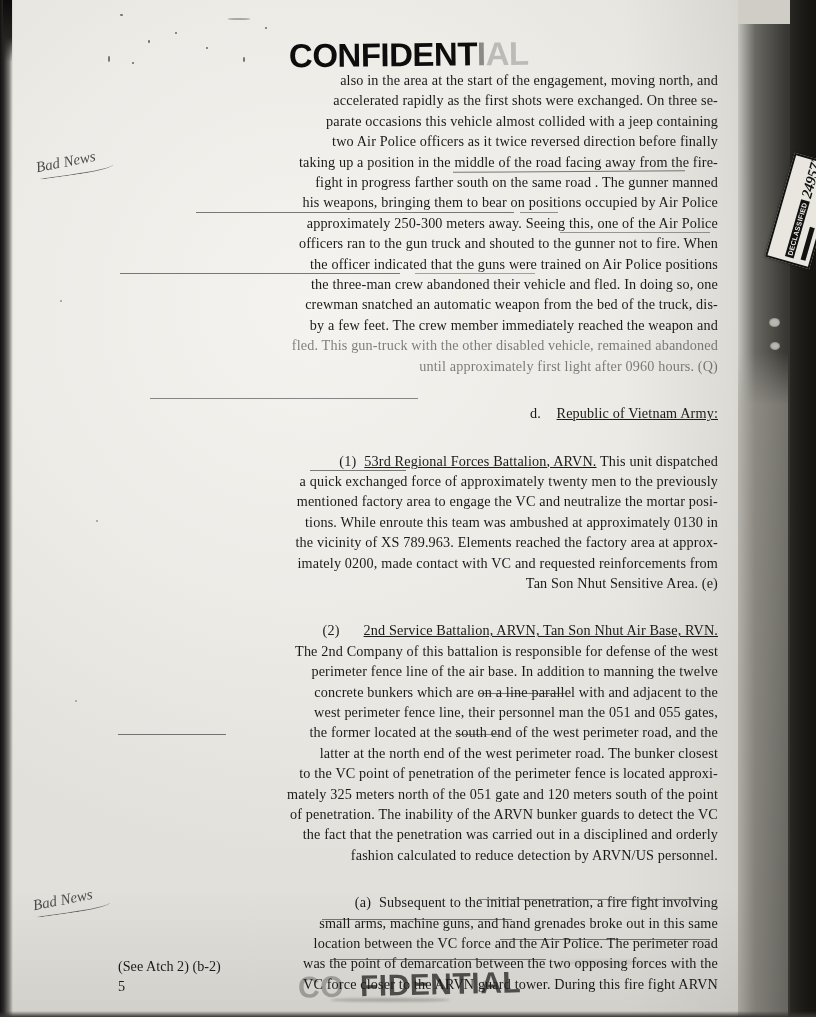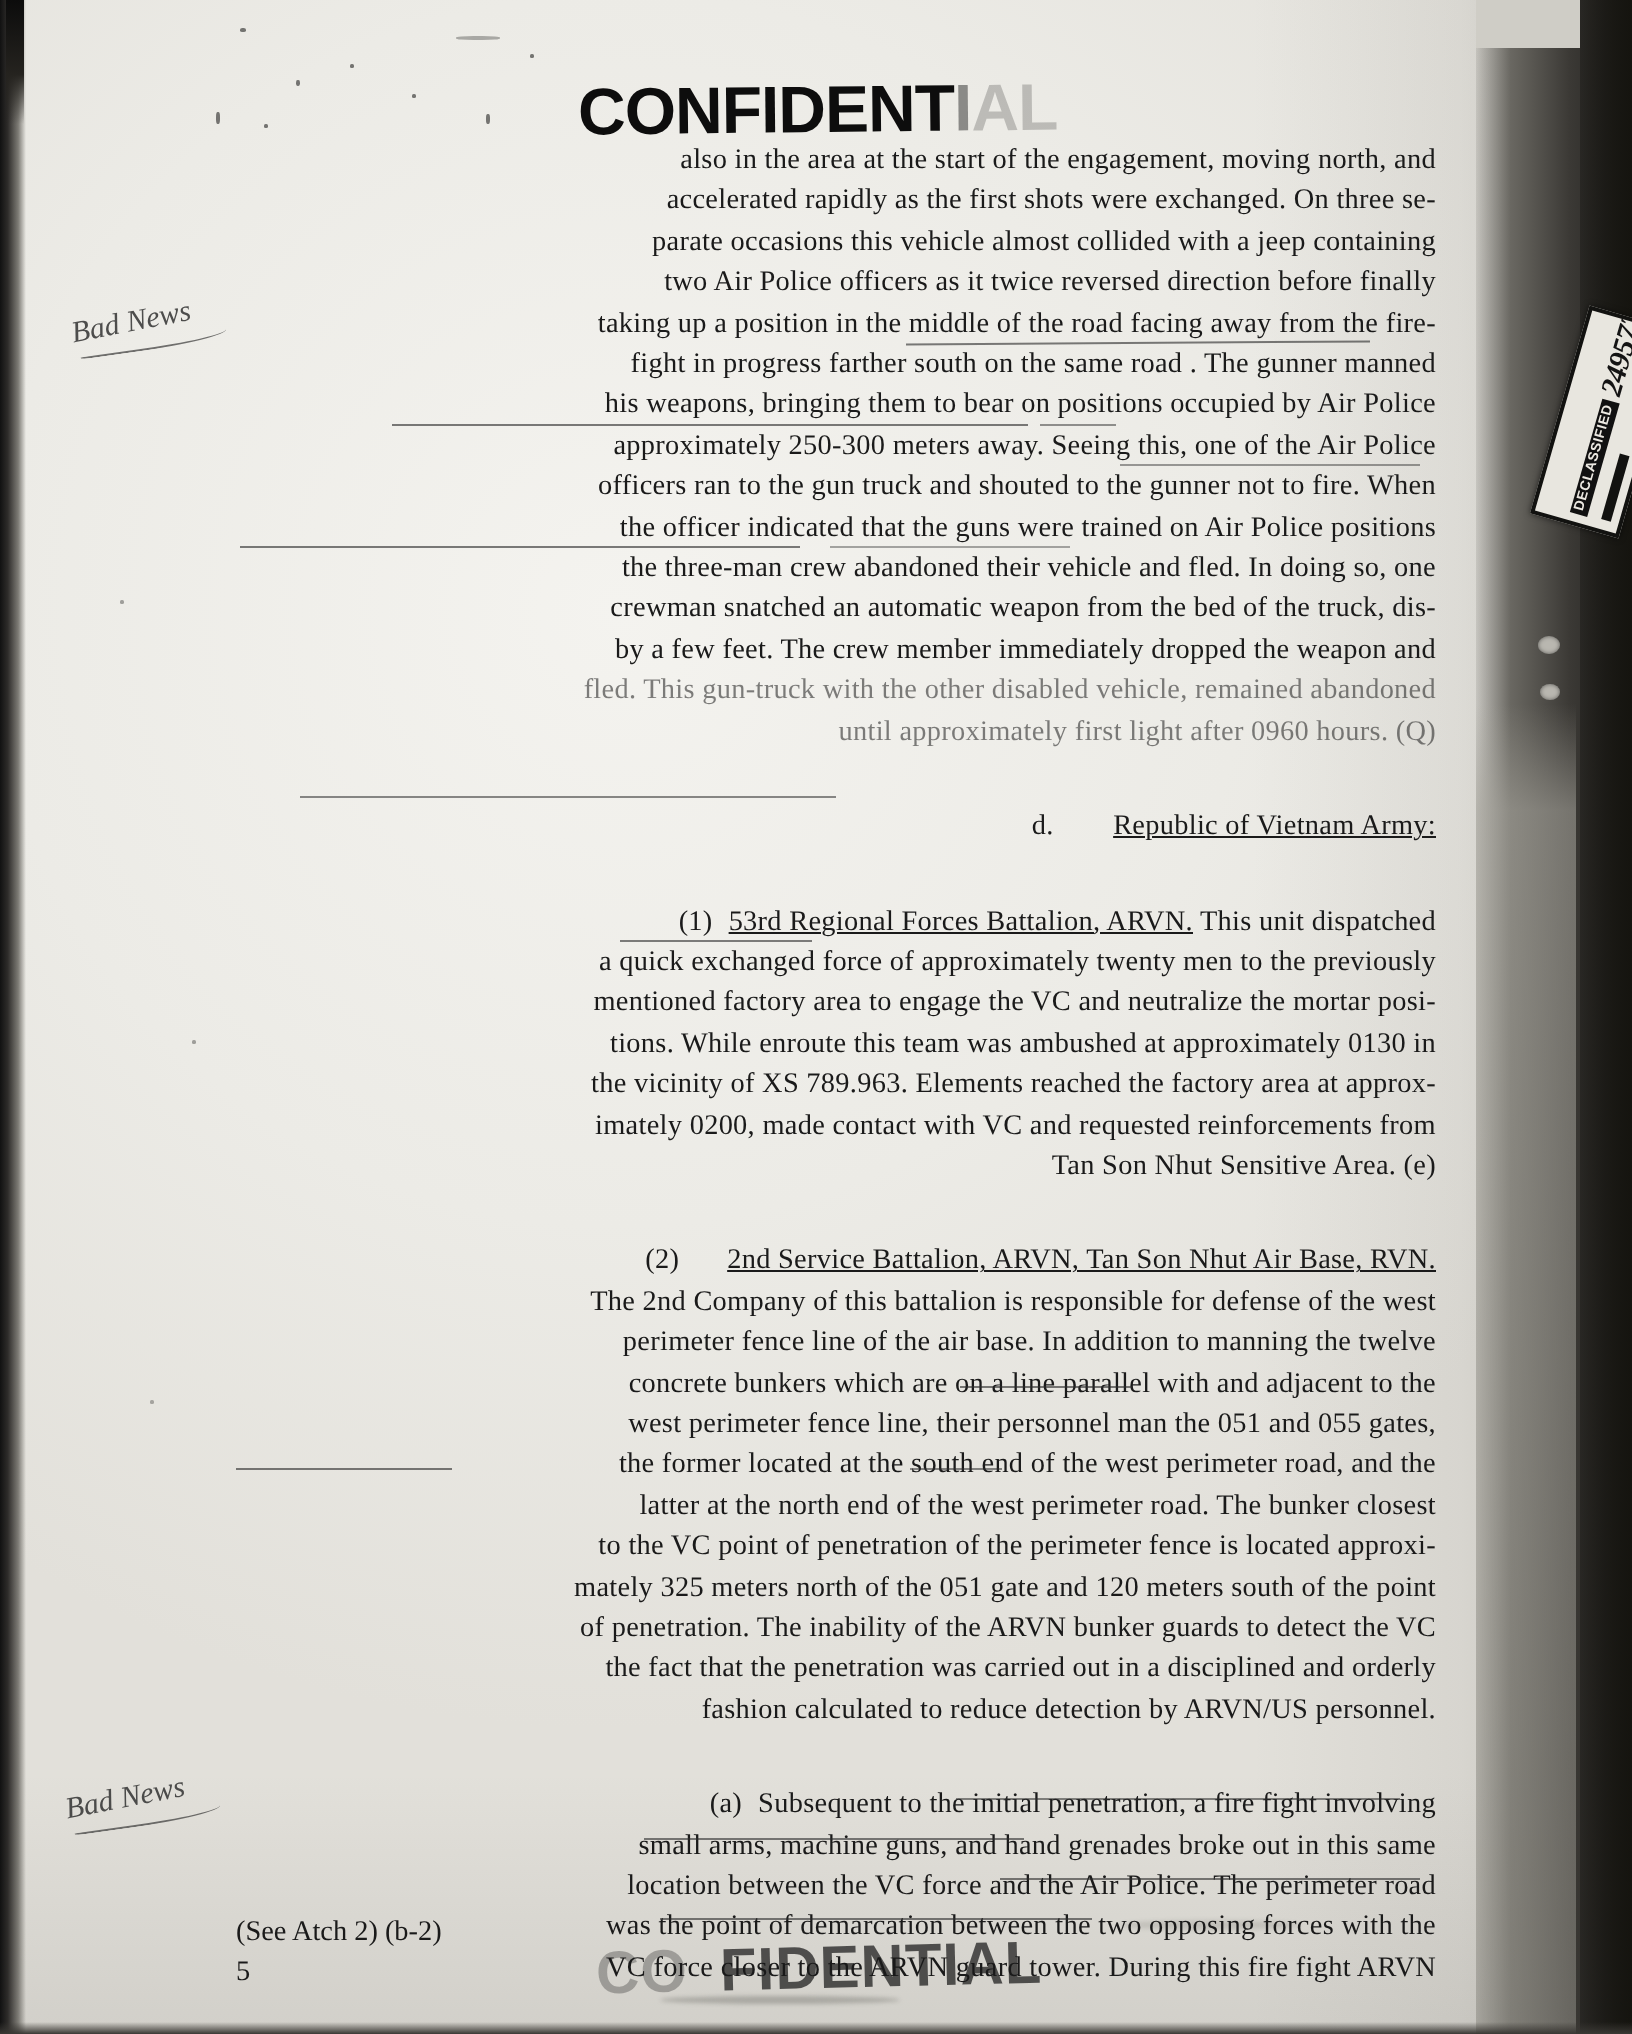--- a/index.html
+++ b/index.html
@@ -255,30 +255,30 @@
       <div>parate occasions this vehicle almost collided with a jeep containing</div>
       <div>two Air Police officers as it twice reversed direction before finally</div>
       <div>taking up a position in the middle of the road facing away from the fire-</div>
       <div>fight in progress farther south on the same road .  The gunner manned</div>
       <div>his weapons, bringing them to bear on positions occupied by Air Police</div>
       <div>approximately 250-300 meters away.  Seeing this, one of the Air Police</div>
       <div>officers ran to the gun truck and shouted to the gunner not to fire.  When</div>
       <div>the officer indicated that the guns were trained on Air Police positions</div>
       <div>the three-man crew abandoned their vehicle and fled.  In doing so, one</div>
       <div>crewman snatched an automatic weapon from the bed of the truck, dis-</div>
-      <div>by a few feet.  The crew member immediately dropped the weapon and</div>
+      <div>by a few feet.  The crew member immediately reached the weapon and</div>
       <div class="faded">fled.  This gun-truck with the other disabled vehicle, remained abandoned</div>
       <div class="faded">until approximately first light after 0960 hours.  (Q)</div>
     </div>
 
     <div class="gap-md"></div>
 
     <div class="para indent-head">
       <span>d.</span>
-      <span class="u" style="margin-left:26px;">Republic of Vietnam Army:</span>
+      <span class="u" style="margin-left:12px;">Republic of Vietnam Army:</span>
     </div>
 
     <div class="gap-md"></div>
 
     <div class="para">
       <div>
         <span style="display:inline-block;width:74px;"></span><span>(1)</span><span class="u" style="margin-left:8px;">53rd Regional Forces Battalion, ARVN.</span><span>  This unit dispatched</span>
       </div>
       <div>a quick exchanged force of approximately twenty men to the previously</div>
       <div>mentioned factory area to engage the VC and neutralize the mortar posi-</div>

